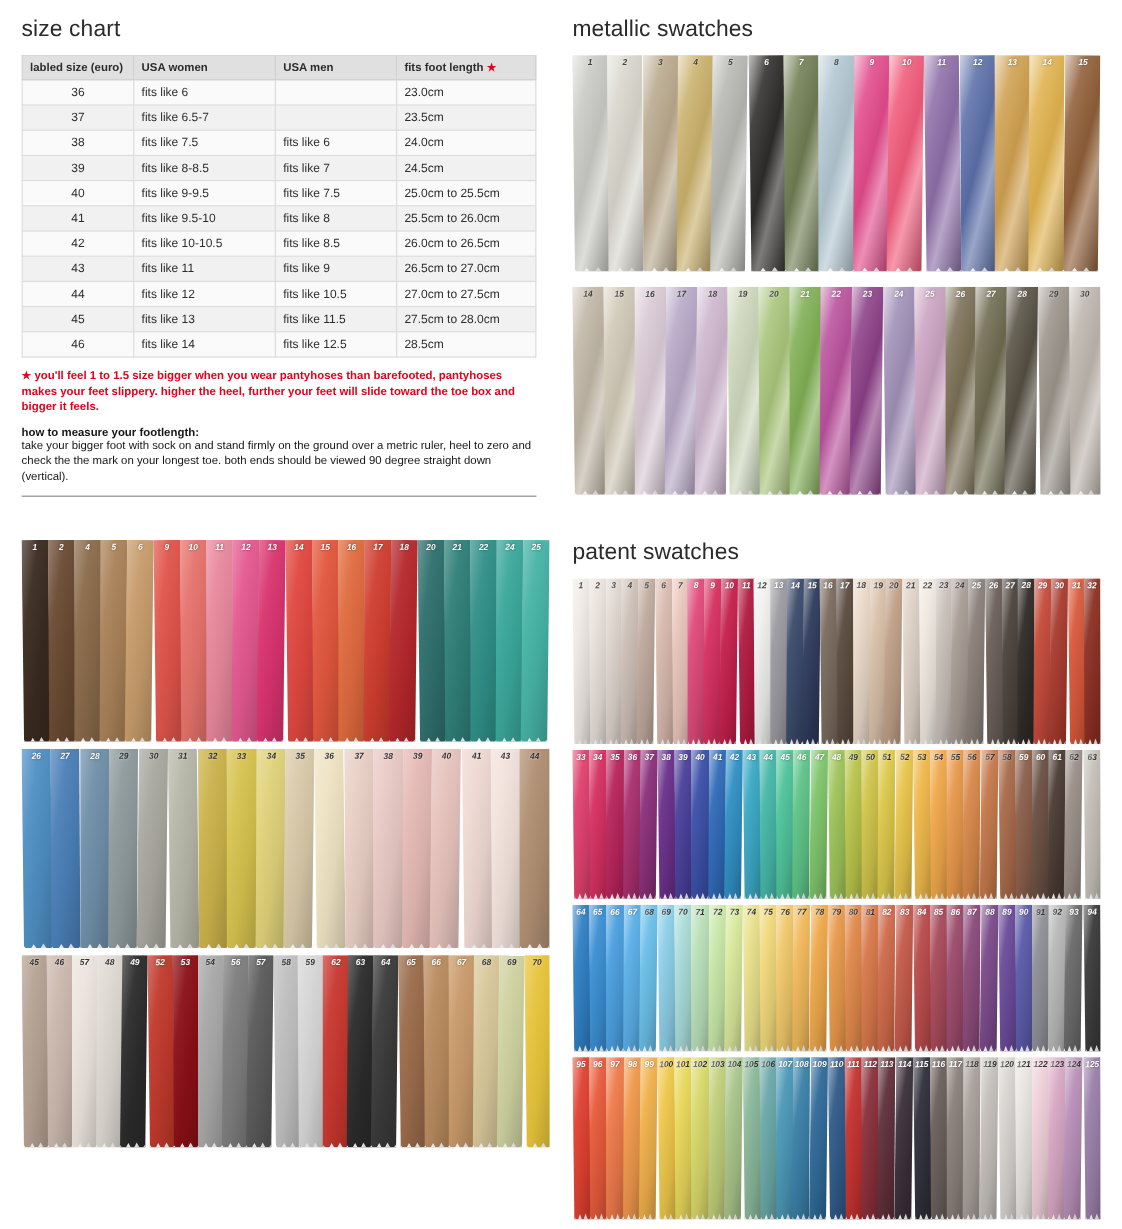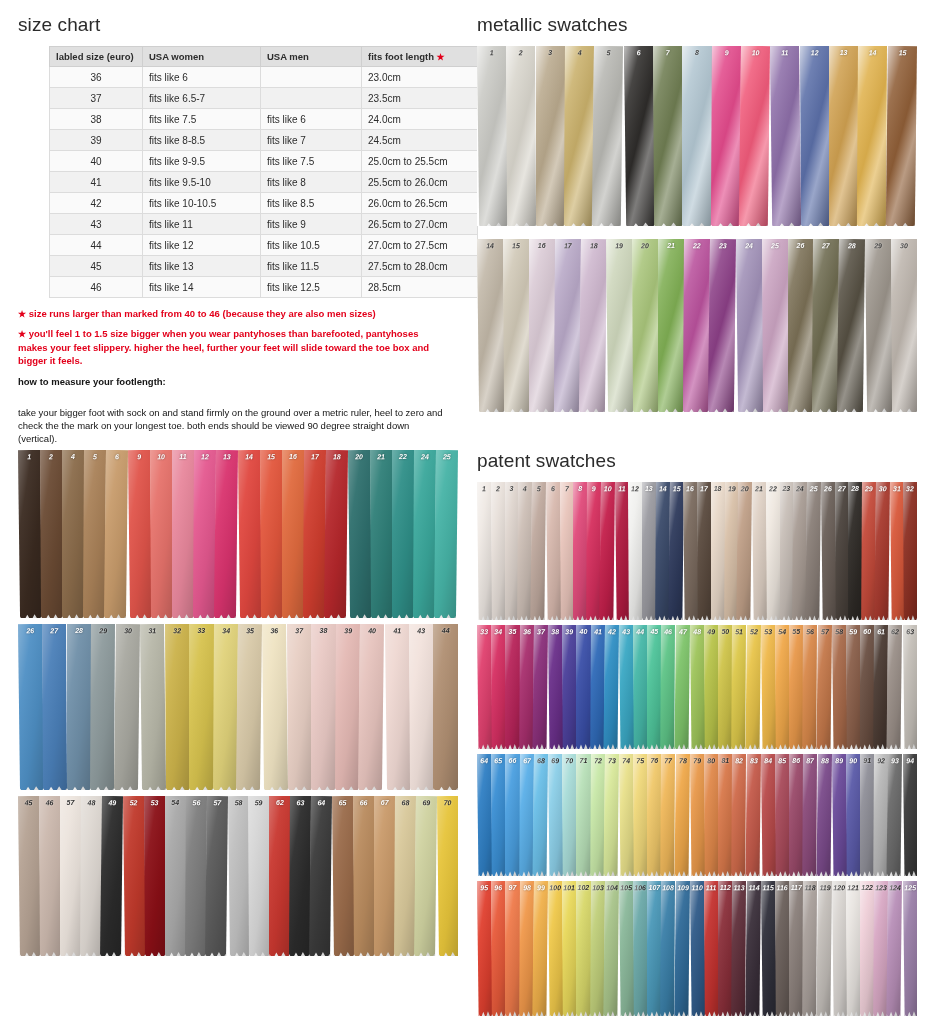--- a/index.html
+++ b/index.html
@@ -24,21 +24,20 @@
   
   .col-left{position:absolute;left:18px;top:14px;width:440px;}
   .col-right{position:absolute;left:477px;top:14px;width:440px;}
 
   
   table.size-chart{
     border-collapse:collapse;
     width:429px;
     font-size:10px;
     color:#2c2c2c;
-    margin-left:31px;
   }
   table.size-chart th{
     background:#e0e0e0;
     font-size:9.5px;
     font-weight:bold;
     text-align:left;
     padding:4px 6px;
     border:1px solid #cfcfcf;
     white-space:nowrap;
   }
@@ -57,21 +56,21 @@
   
   .notes{margin-top:9px;width:429px;}
   .note-head{
     color:#e3001b;font-weight:bold;font-size:9.5px;margin-bottom:7px;letter-spacing:.1px;
   }
   .note-line{
     color:#e3001b;font-weight:bold;font-size:9.5px;line-height:1.38;margin-bottom:7px;
   }
   .note-line .bullet{font-size:9px;}
   .measure-head{
-    font-weight:bold;font-size:9.5px;color:#141414;margin-top:9px;margin-bottom:20px;
+    font-weight:bold;font-size:9.5px;color:#141414;margin-top:9px;margin-bottom:0;
   }
   .measure-body{
     font-size:9.5px;color:#141414;line-height:1.35;
   }
   .hr{
     margin-top:8px;width:429px;height:0;border-top:1px solid #8e8e8e;
   }
 
   
   .swatch-block{position:relative;overflow:hidden;background:#fff;}
@@ -209,24 +208,20 @@
             <td class="c-m">fits like 12.5</td>
             <td class="c-l">28.5cm</td>
           </tr>
         </tbody>
     </table>
 
     <div class="notes">
 
       <div class="note-line">
         <span class="bullet">★</span>
-        <span>size runs larger than marked from 40 to 46 (because they are also men sizes)</span>
-      </div>
-      <div class="note-line">
-        <span class="bullet">★</span>
         <span>you'll feel 1 to 1.5 size bigger when you wear pantyhoses than barefooted, pantyhoses makes your feet slippery. higher the heel, further your feet will slide toward the toe box and bigger it feels.</span>
       </div>
 
       <div class="measure-head">how to measure your footlength:</div>
       <div class="measure-body">take your bigger foot with sock on and stand firmly on the ground over a metric ruler, heel to zero and check the the mark on your longest toe. both ends should be viewed 90 degree straight down (vertical).</div>
 
       <div class="hr"></div>
     </div>
   </div>
 

